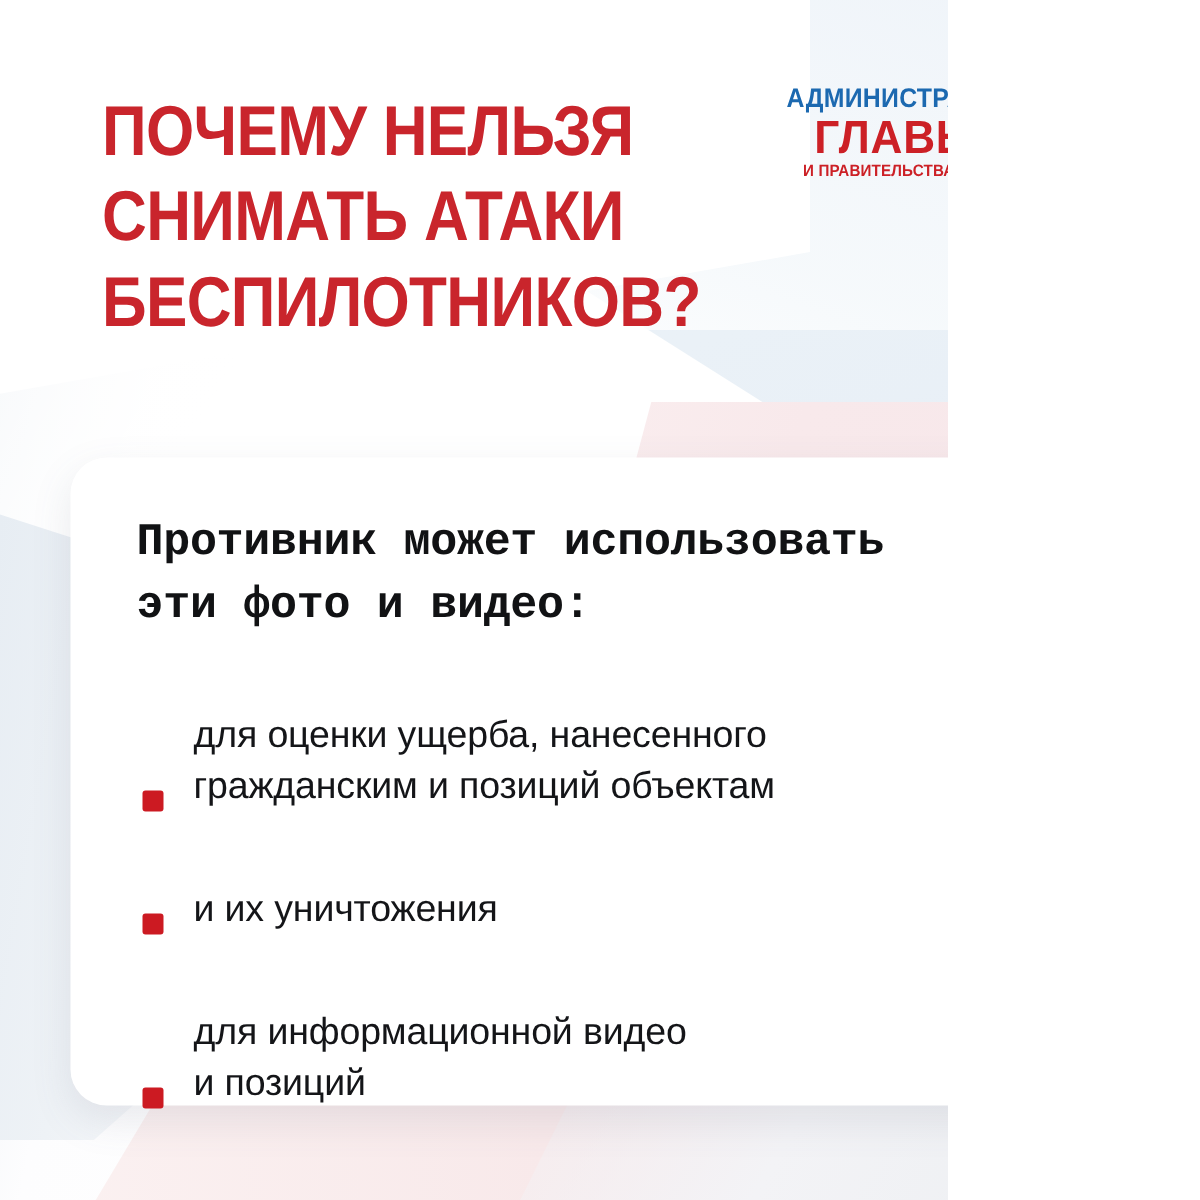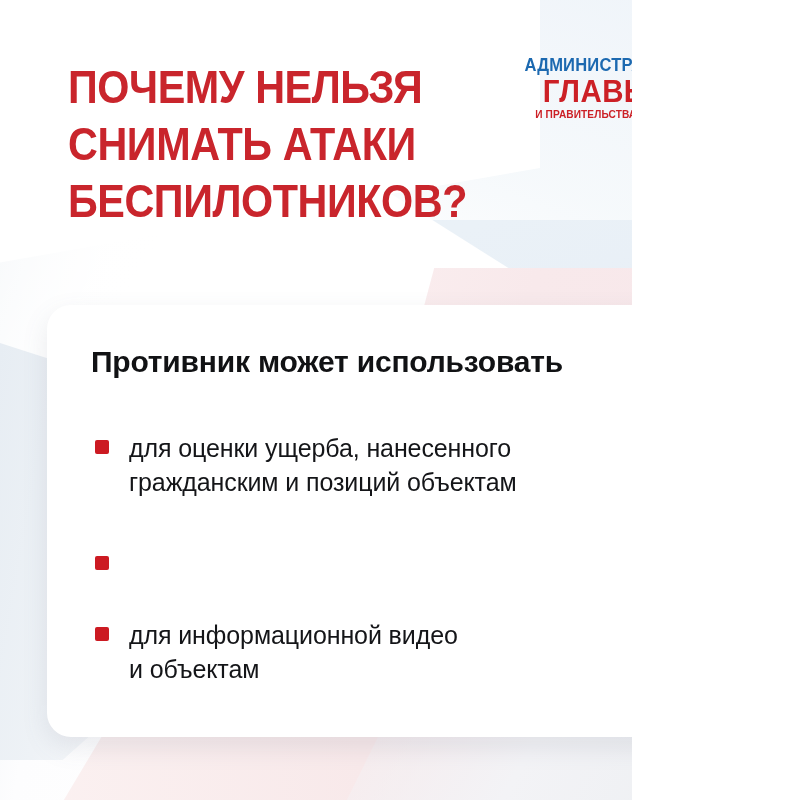--- a/index.html
+++ b/index.html
@@ -198,37 +198,37 @@
     height: 432px;
     background: #ffffff;
     border-radius: 24px;
     box-shadow: 0 10px 26px rgba(90, 100, 120, .13);
     z-index: 8;
     box-sizing: border-box;
     padding: 36px 44px 30px 44px;
   }
   .card-heading {
     color: #111214;
-    font-family: Liberation Sans, sans-serif;
+    font-family: Liberation Mono, monospace;
     font-weight: 700;
     font-size: 30px;
     line-height: 42px;
     letter-spacing: -0.2px;
     margin: 0 0 24px 0;
   }
   .card-heading span { display: block; }
 
   .bullet-list {
     list-style: none;
     margin: 0;
     padding: 0;
   }
   .bullet-item {
     display: flex;
-    align-items: flex-start;
+    align-items: flex-end;
     margin-bottom: 22px;
     margin-top: 48px;
   }
   .bullet-item:last-child { margin-bottom: 0; }
   .bullet-marker {
     flex: 0 0 auto;
     width: 14px;
     height: 14px;
     background: #cc1a22;
     border-radius: 2px;
@@ -291,38 +291,40 @@
       </defs>
       <path d="M2,28 C20,8 44,6 62,14 C78,21 92,20 104,12 L104,28 C92,36 78,37 62,30 C44,22 20,24 2,44 Z" fill="url(#gw)"></path>
       <path d="M2,44 C20,24 44,22 62,30 C78,37 92,36 104,28 L104,44 C92,52 78,53 62,46 C44,38 20,40 2,60 Z" fill="url(#gb)"></path>
       <path d="M2,60 C20,40 44,38 62,46 C78,53 92,52 104,44 L104,60 C92,68 78,69 62,62 C44,54 20,56 2,76 Z" fill="url(#gr)"></path>
     </svg>
   </div>
 
   <div class="card">
     <h2 class="card-heading">
       <span>Противник может использовать</span>
+      <span>эти фото и видео:</span>
     </h2>
 
     <ul class="bullet-list">
       <li class="bullet-item">
         <span class="bullet-marker"></span>
         <span class="bullet-text">
           <span>для оценки ущерба, нанесенного</span>
           <span>гражданским и позиций объектам</span>
         </span>
       </li>
       <li class="bullet-item">
         <span class="bullet-marker"></span>
         <span class="bullet-text">
+          <span>и их уничтожения</span>
         </span>
       </li>
       <li class="bullet-item">
         <span class="bullet-marker"></span>
         <span class="bullet-text">
           <span>для информационной видео</span>
-          <span>и объектам</span>
+          <span>и позиций</span>
         </span>
       </li>
     </ul>
   </div>
 
 </div>
 
 </body></html>

